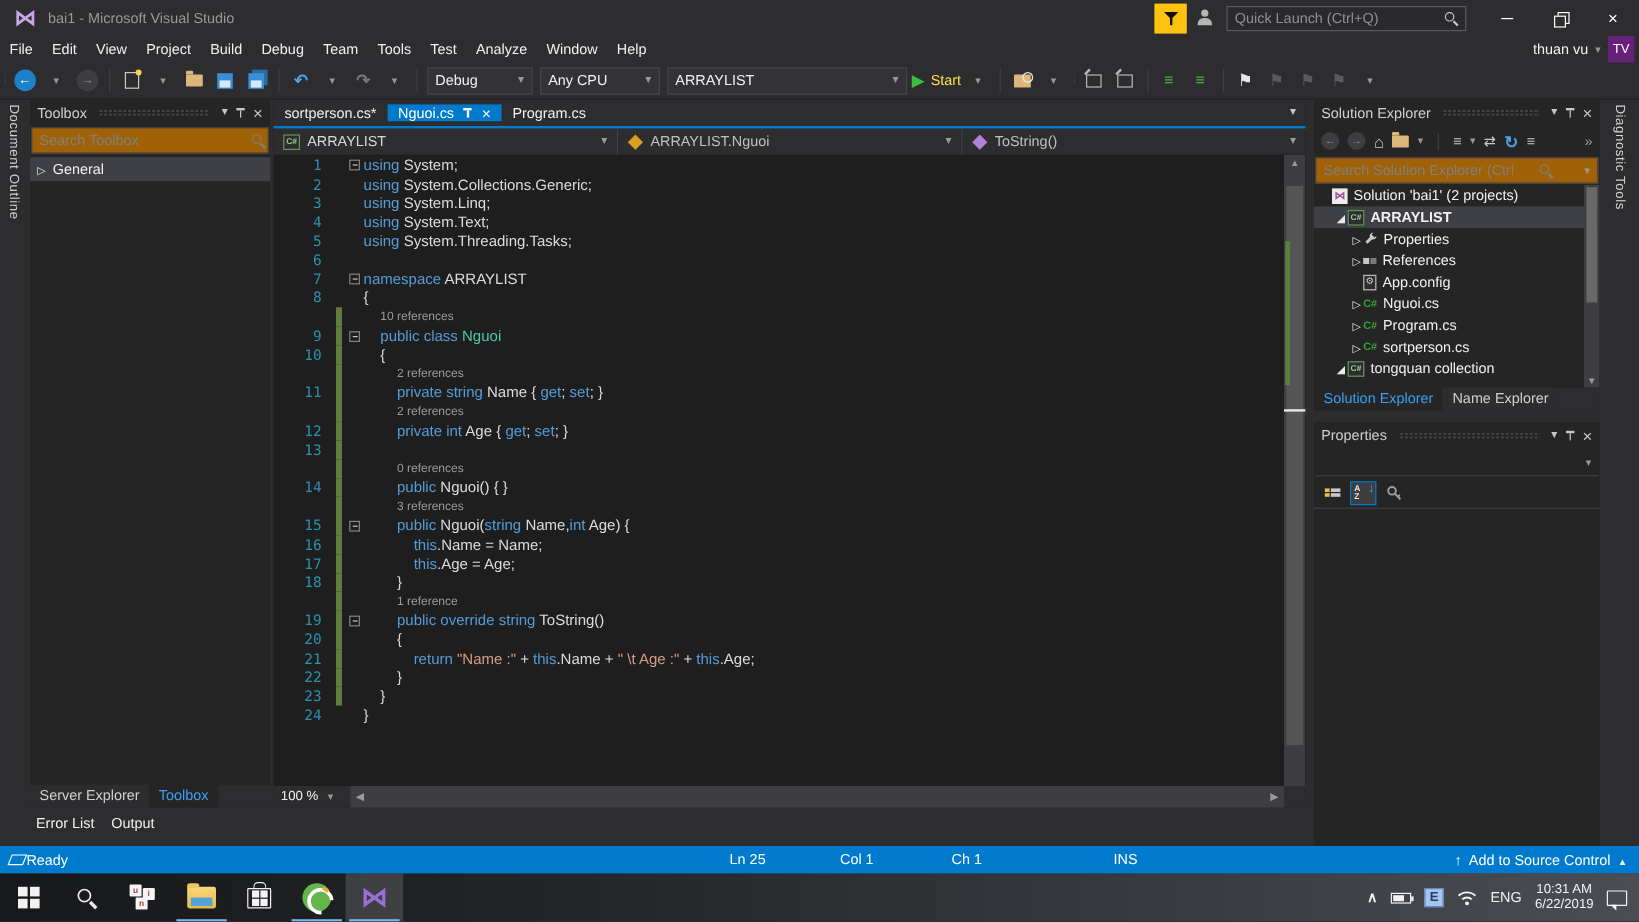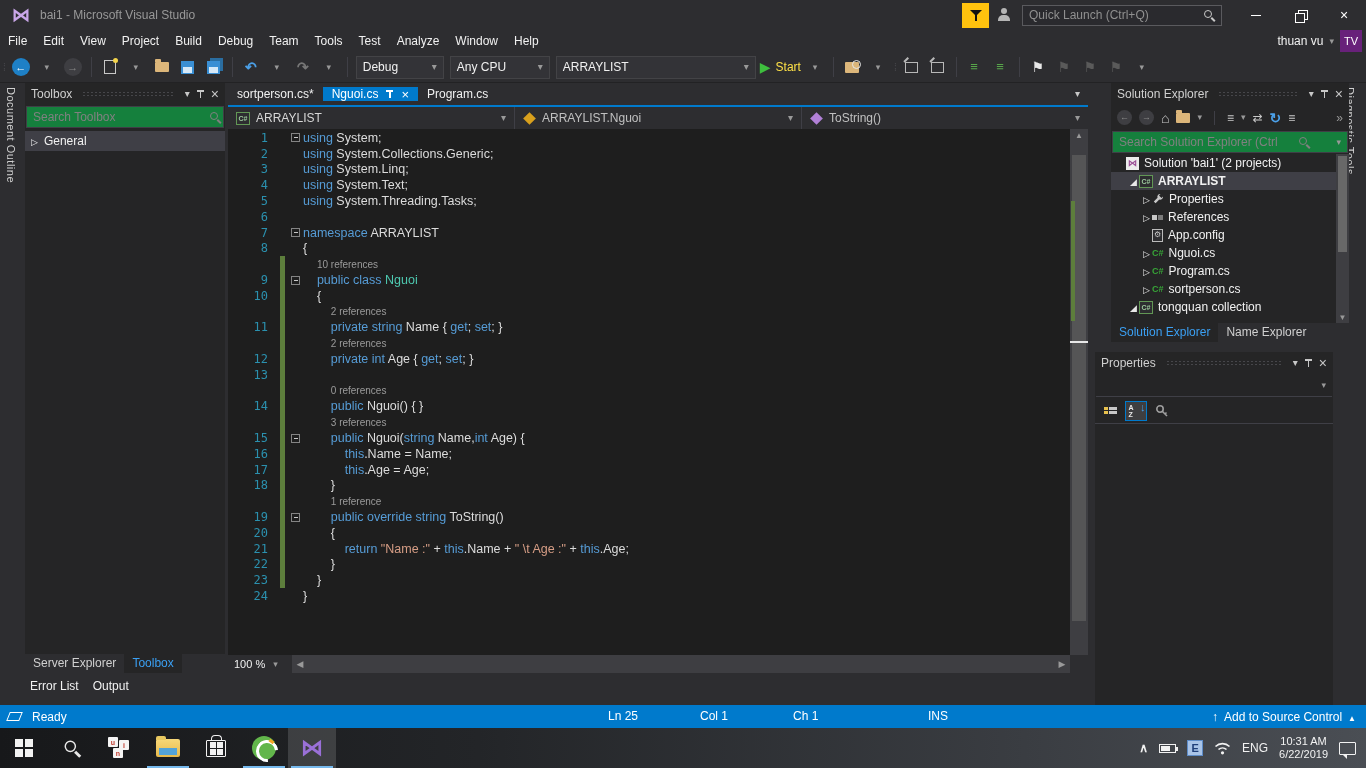--- a/index.html
+++ b/index.html
@@ -100,21 +100,21 @@
   .vstrip{position:absolute;top:4px;color:#D0D0D0;font-size:11px;writing-mode:vertical-rl;letter-spacing:.5px;}
   #left-strip{left:5px;}
   #right-strip{left:1344px;}
 
   
   #toolbox{position:absolute;left:25px;top:0;width:200px;height:590px;background:#252526;display:flex;flex-direction:column;}
   .panel-title{height:22px;display:flex;align-items:center;padding:0 6px;color:#D0D0D0;font-size:12px;gap:6px;background:#2D2D30;}
   #toolbox .panel-title,#solution-explorer .panel-title,#properties .panel-title{background:#252526;}
   .drag{flex:1;height:6px;background:radial-gradient(#46464A 1px,transparent 1px);background-size:4px 3px;margin:0 4px;}
   .title-ic{color:#C8C8C8;font-size:10px;}
-  .searchbox{height:22px;margin:1px 1px;background:#15803d;border:1px solid #3F3F46;display:flex;align-items:center;padding:0 6px;color:#808080;gap:22px;}
+  .searchbox{height:22px;margin:1px 1px;background:#a16207;border:1px solid #3F3F46;display:flex;align-items:center;padding:0 6px;color:#808080;gap:22px;}
   .searchbox input{flex:1;background:transparent;border:none;outline:none;color:#CCC;font-size:12px;}
   .searchbox input::placeholder{color:#808080;}
   .toolbox-item{height:20px;display:flex;align-items:center;gap:6px;background:#3F3F46;color:#F1F1F1;padding:0 6px;margin-top:2px;}
   .panel-tabs{margin-top:auto;height:19px;display:flex;background:#2D2D30;}
   .panel-tab{padding:2px 8px;font-size:12px;color:#D0D0D0;background:#2D2D30;}
   .panel-tab.active{background:#252526;color:#3BA0F3;}
 
   
   #editor{position:absolute;left:228px;top:0;width:860px;height:590px;background:#1E1E1E;display:flex;flex-direction:column;}
   #tabstrip{height:22px;display:flex;background:#2D2D30;align-items:center;}
@@ -158,21 +158,21 @@
   
   #editor-bottom{height:18px;display:flex;align-items:stretch;background:#2D2D30;}
   #zoom-combo{width:64px;display:flex;align-items:center;padding:0 6px;gap:8px;color:#F1F1F1;font-size:11px;background:#2D2D30;}
   #hscroll{flex:1;background:#3E3E42;position:relative;display:flex;align-items:center;}
   #hscroll .harrow{width:16px;display:flex;align-items:center;justify-content:center;}
   #hscroll .htrack{flex:1;}
   #hcorner{width:18px;background:#2D2D30;}
 
   
   #right-panel{position:absolute;left:1095px;top:0;width:238px;height:622px;}
-  #solution-explorer{position:absolute;left:16px;top:0;width:238px;height:259px;background:#252526;display:flex;flex-direction:column;}
+  #solution-explorer{position:absolute;left:0;top:0;width:238px;height:259px;background:#252526;display:flex;flex-direction:column;}
   #se-toolbar{height:25px;display:flex;align-items:center;gap:7px;padding:0 6px;color:#C8C8C8;background:#252526;}
   #se-toolbar .circle-btn{width:15px;height:15px;font-size:9px;}
   #se-tree{flex:1;position:relative;overflow:hidden;}
   .trow{height:18px;display:flex;align-items:center;font-size:12px;color:#F1F1F1;white-space:nowrap;padding-right:16px;}
   .trow.sel{background:#3F3F46;}
   .trow .exp{width:11px;flex:none;text-align:center;color:#E8E8E8;}
   .trow .ticon{flex:none;margin-right:5px;display:flex;align-items:center;justify-content:center;}
   .sol-ic{width:13px;height:13px;background:#ECECEC;color:#9B4F96;font-size:9px;display:flex;align-items:center;justify-content:center;font-weight:bold;}
   .cs-ic{color:#37A437;font-weight:bold;font-size:9px;font-style:normal;}
   .wrench-ic{width:12px;height:12px;}
@@ -195,21 +195,21 @@
   .az-ic{position:relative;width:15px;height:14px;color:#E8E8E8;font-size:7px;font-weight:bold;line-height:7px;}
   .az-ic::after{content:"↓";position:absolute;right:-2px;top:0;color:#4BA0E8;font-size:11px;}
   .key-ic{width:14px;height:14px;}
 
   
   #bottom-tabs{position:absolute;left:30px;top:596px;display:flex;gap:14px;}
   .btab{font-size:12px;color:#F1F1F1;}
 
   
   #statusbar{position:absolute;left:0;top:705px;width:1366px;height:23px;background:#007ACC;color:#FFF;font-size:12px;}
-  #sb-left{position:absolute;left:8px;top:0;height:23px;display:flex;align-items:center;gap:11px;}
+  #sb-left{position:absolute;left:8px;top:0;height:23px;display:flex;align-items:center;gap:1px;}
   .para{width:13px;height:9px;border:1.5px solid #FFF;transform:skewX(-22deg);}
   .sb-item{position:absolute;top:4px;}
   #sb-right{position:absolute;right:10px;top:0;height:23px;display:flex;align-items:center;gap:6px;}
 
   
   #taskbar{position:absolute;left:0;top:728px;width:1366px;height:40px;background:linear-gradient(90deg,#17181a 0%,#232528 35%,#3a3d42 75%,#4a4e54 100%);display:flex;align-items:stretch;}
   .tb-slot{width:48px;display:flex;align-items:center;justify-content:center;position:relative;}
   .tb-slot.running::after{content:"";position:absolute;left:3px;bottom:0;width:42px;height:2px;background:#76B9ED;}
   .tb-slot.active-app{background:rgba(255,255,255,.14);}
   .winlogo{display:grid;grid-template-columns:8px 8px;grid-auto-rows:8px;gap:1.5px;}

